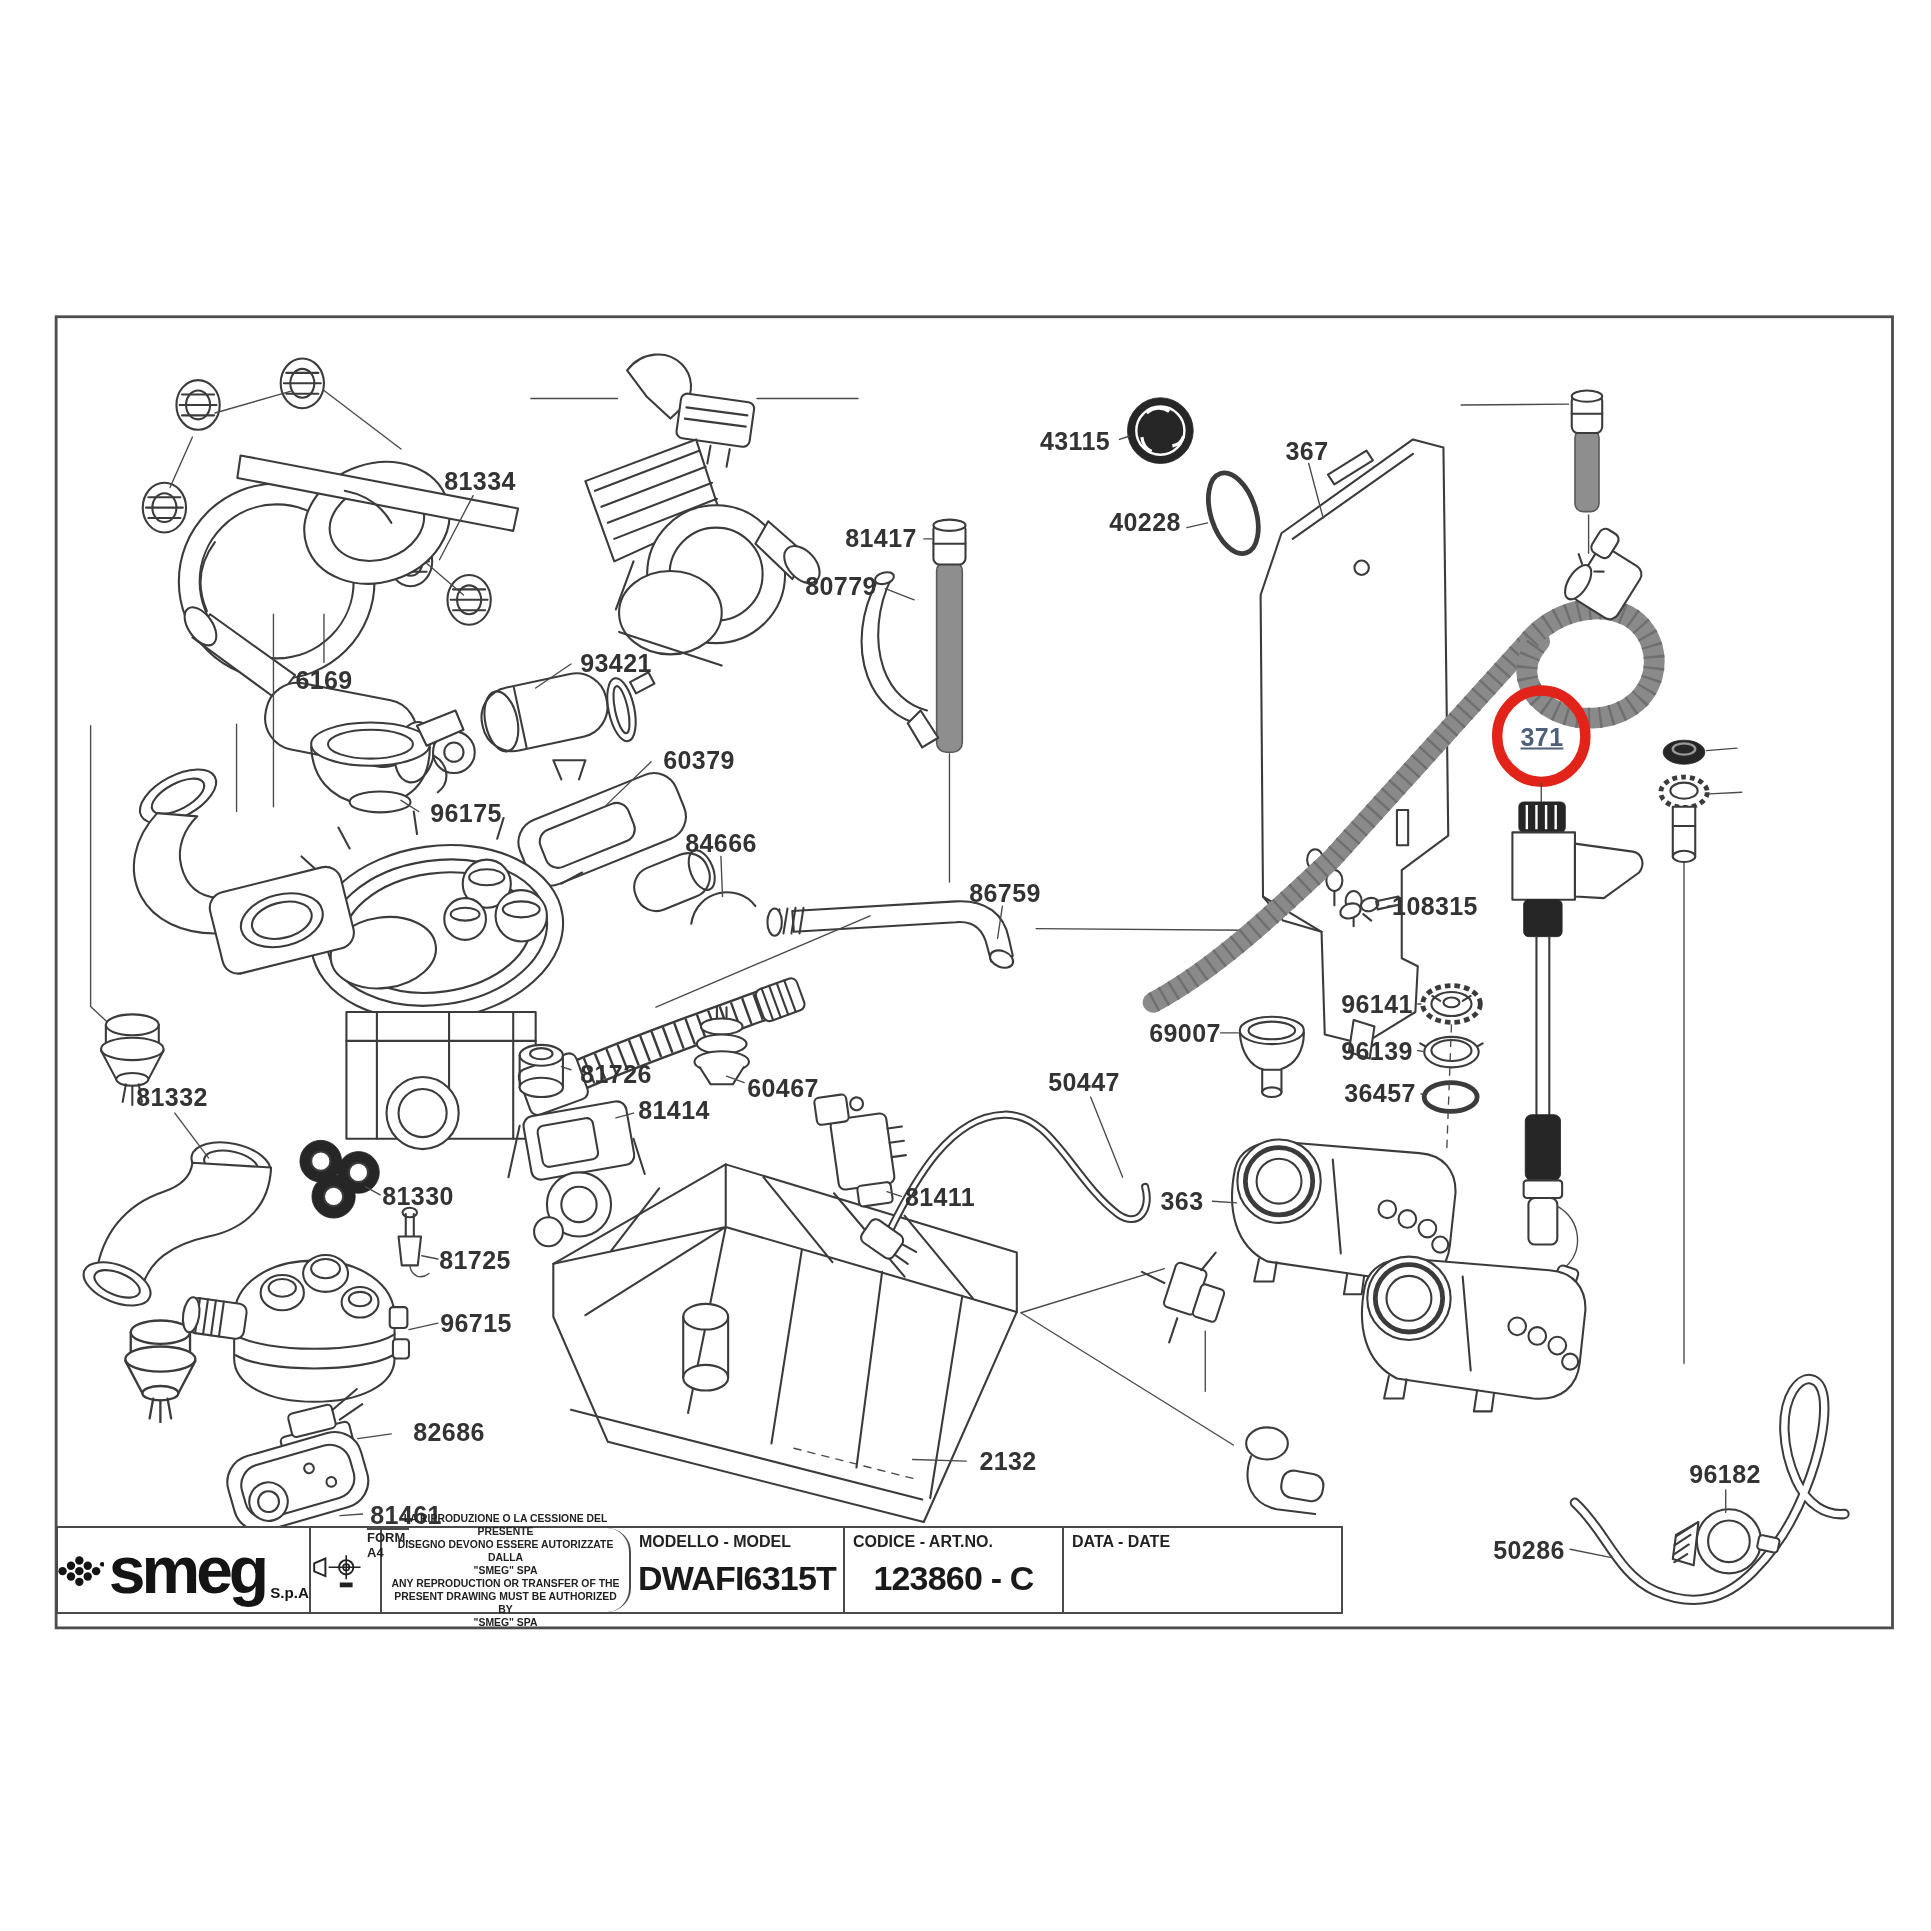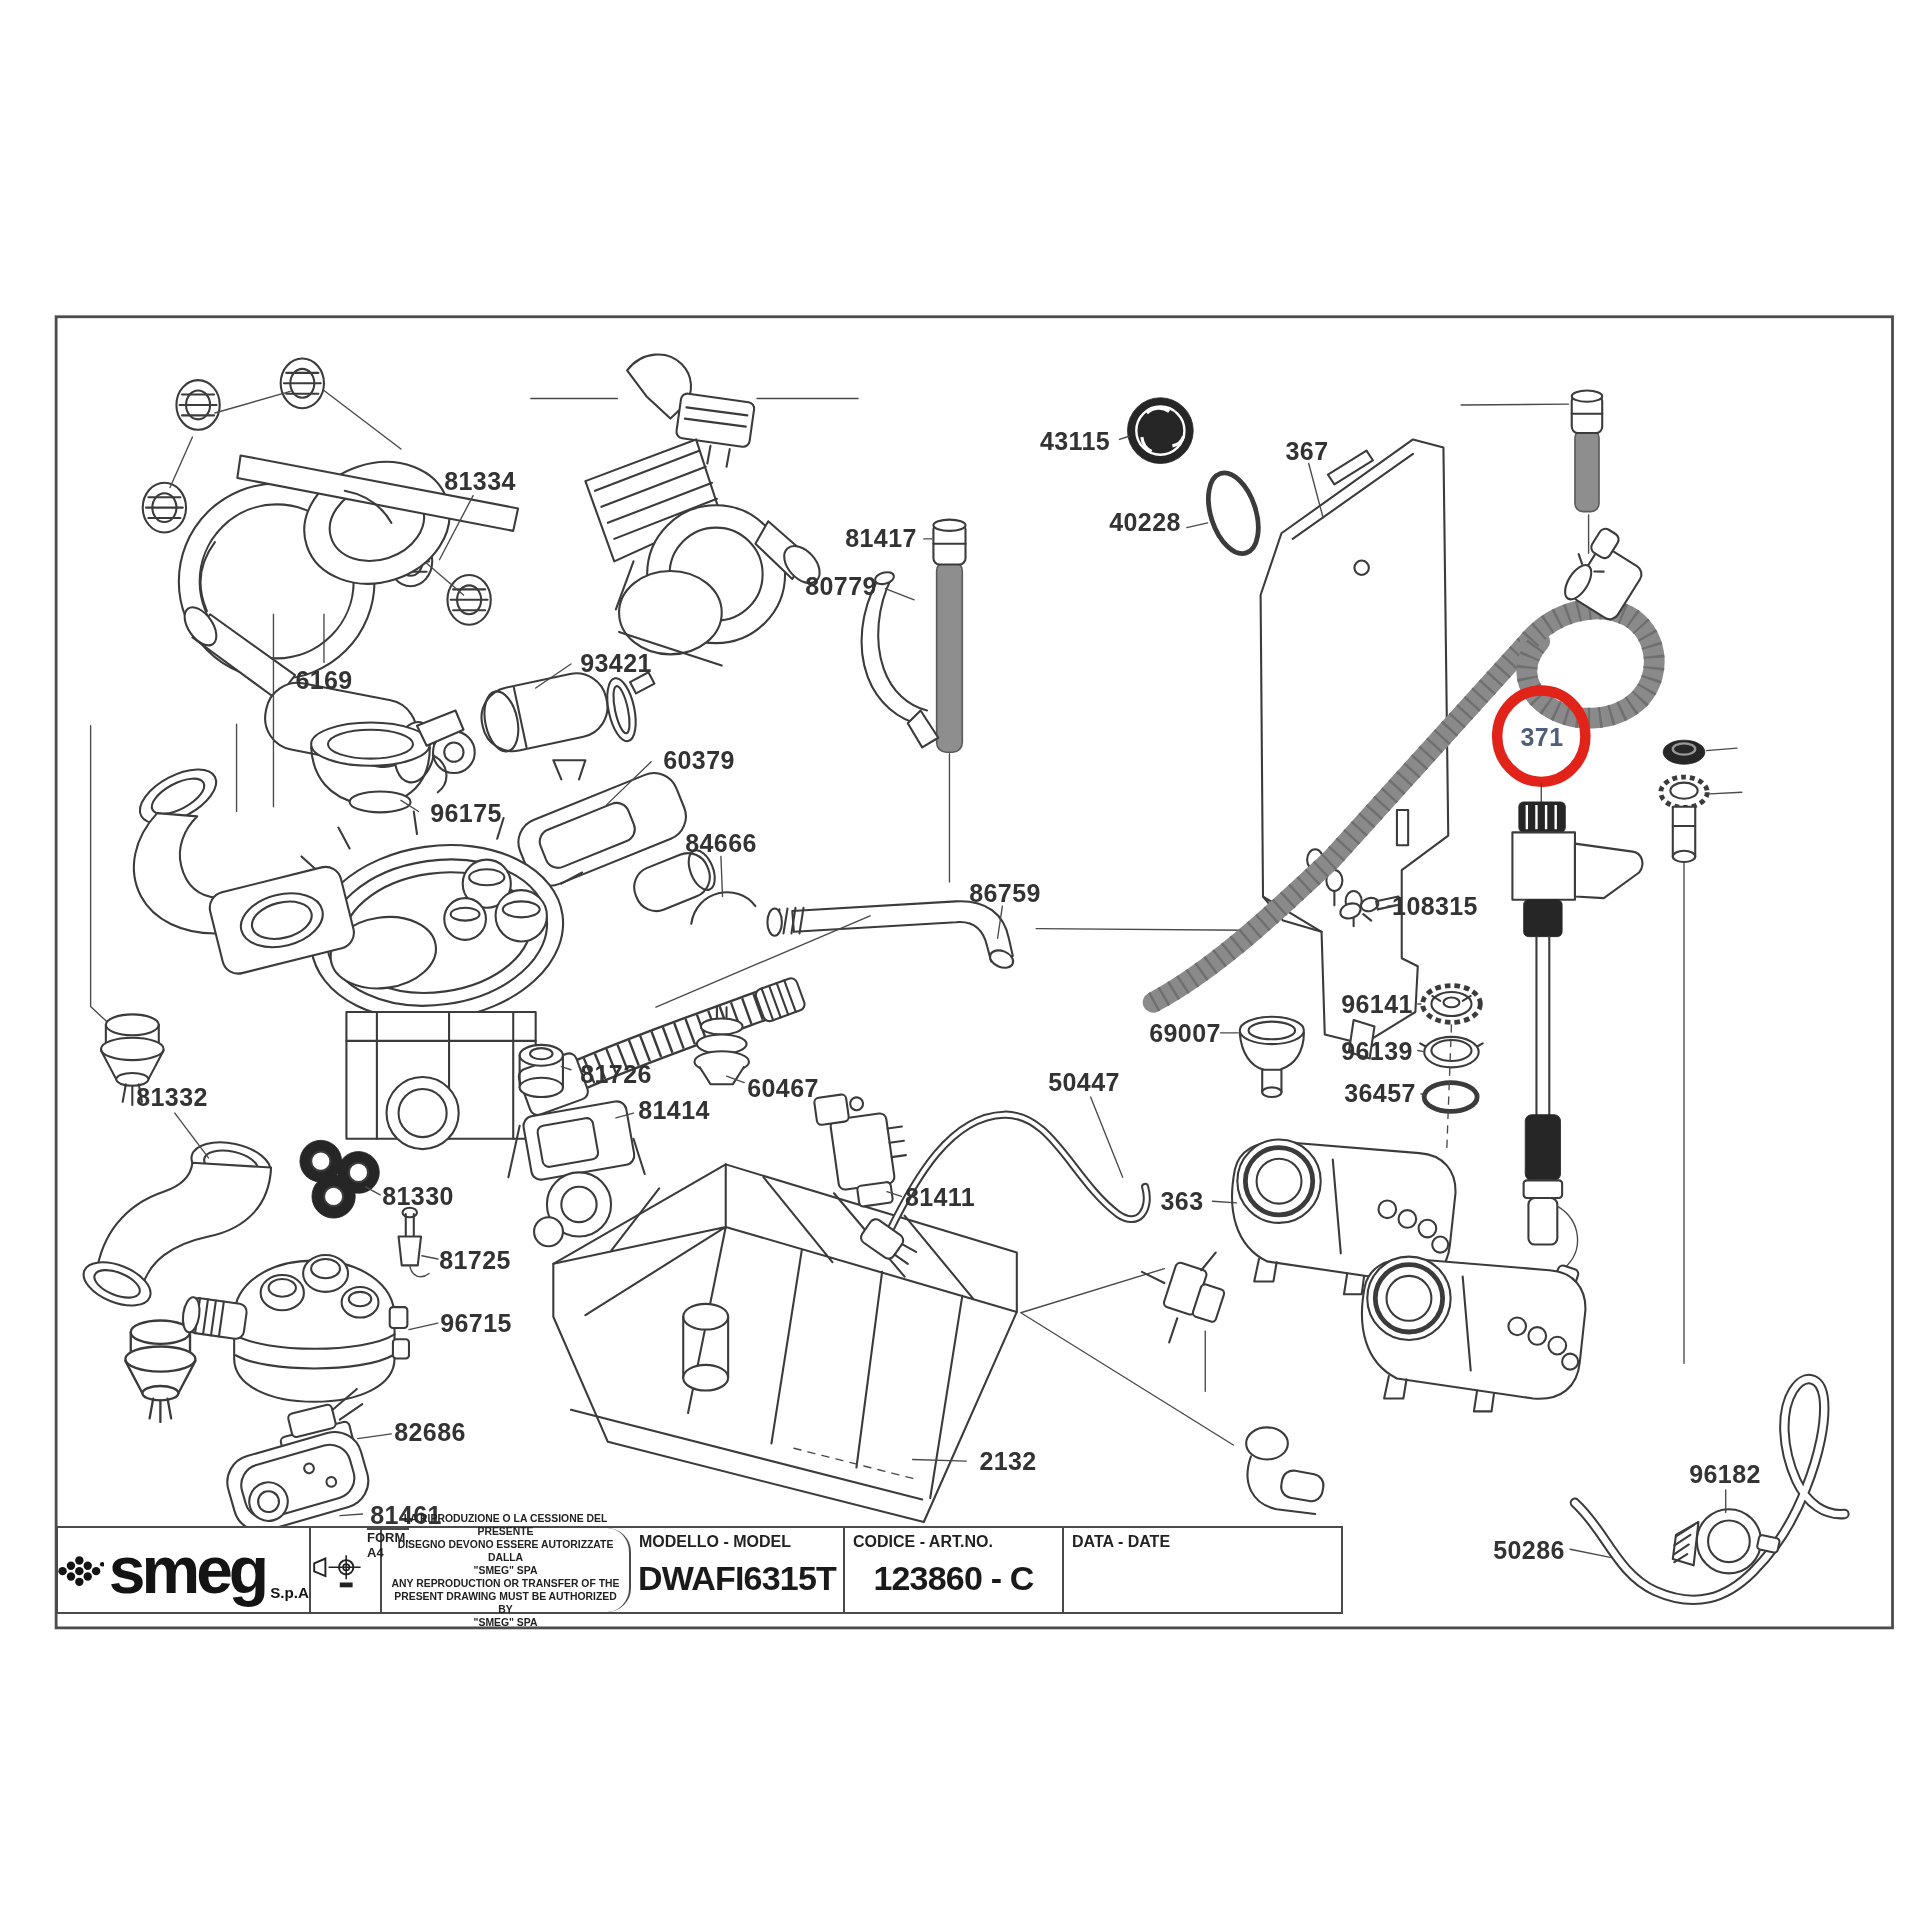--- a/index.html
+++ b/index.html
@@ -22,21 +22,21 @@
   .cord {fill:none;stroke:#3b3b3b;stroke-width:10;stroke-linecap:round;}
   .cordi{fill:none;stroke:#fff;stroke-width:5;stroke-linecap:round;}
   .h2 {fill:none;stroke:#3b3b3b;stroke-width:13;stroke-linecap:round;}
   .h2i{fill:none;stroke:#fff;stroke-width:8;stroke-linecap:round;}
   .dash{stroke-dasharray:9 9;}
   .frame{fill:none;stroke:#4c4c4c;stroke-width:3.5;}
 
   .part-label{position:absolute;transform:translate(-50%,-50%);
     font-size:25px;font-weight:bold;letter-spacing:0.4px;color:#333;
     white-space:nowrap;line-height:1;}
-  .ref-highlight{color:#4f5f79;}
+  .ref-highlight{color:#4f5f79;text-decoration:underline;}
 
   
   .tblock{position:absolute;left:56px;top:1526px;width:1287px;height:88px;
     display:flex;border:2.4px solid #4a4a4a;background:#fff;box-sizing:border-box;}
   .tcell{border-right:2.4px solid #4a4a4a;box-sizing:border-box;height:100%;position:relative;}
   .tcell:last-child{border-right:none;}
   .c-logo{width:253px;display:flex;align-items:center;justify-content:center;gap:5px;}
   .brand-word{font-size:66px;font-weight:bold;letter-spacing:-4px;color:#141414;line-height:1;}
   .brand-suffix{font-size:15.2px;font-weight:bold;color:#141414;align-self:flex-end;margin-bottom:11.2px;}
   .c-sym{width:71px;display:flex;flex-direction:row;}
@@ -529,21 +529,21 @@
 <div class="part-label" style="left:1182px;top:1201px">363</div>
 <div class="part-label" style="left:172px;top:1097px">81332</div>
 <div class="part-label" style="left:616px;top:1074px">81726</div>
 <div class="part-label" style="left:783px;top:1088px">60467</div>
 <div class="part-label" style="left:674px;top:1110px">81414</div>
 <div class="part-label" style="left:1084px;top:1082px">50447</div>
 <div class="part-label" style="left:940px;top:1197px">81411</div>
 <div class="part-label" style="left:418px;top:1196px">81330</div>
 <div class="part-label" style="left:475px;top:1260px">81725</div>
 <div class="part-label" style="left:476px;top:1323px">96715</div>
-<div class="part-label" style="left:430px;top:1432px">82686</div>
+<div class="part-label" style="left:449px;top:1432px">82686</div>
 <div class="part-label" style="left:406px;top:1515px">81461</div>
 <div class="part-label" style="left:1008px;top:1461px">2132</div>
 <div class="part-label" style="left:1725px;top:1474px">96182</div>
 <div class="part-label" style="left:1529px;top:1550px">50286</div>
 
 <div class="tblock">
   <div class="tcell c-logo">
     <svg width="96" height="72" viewBox="0 0 120 90">
       <g fill="#141414">
         <circle cx="12" cy="48" r="11"></circle>

